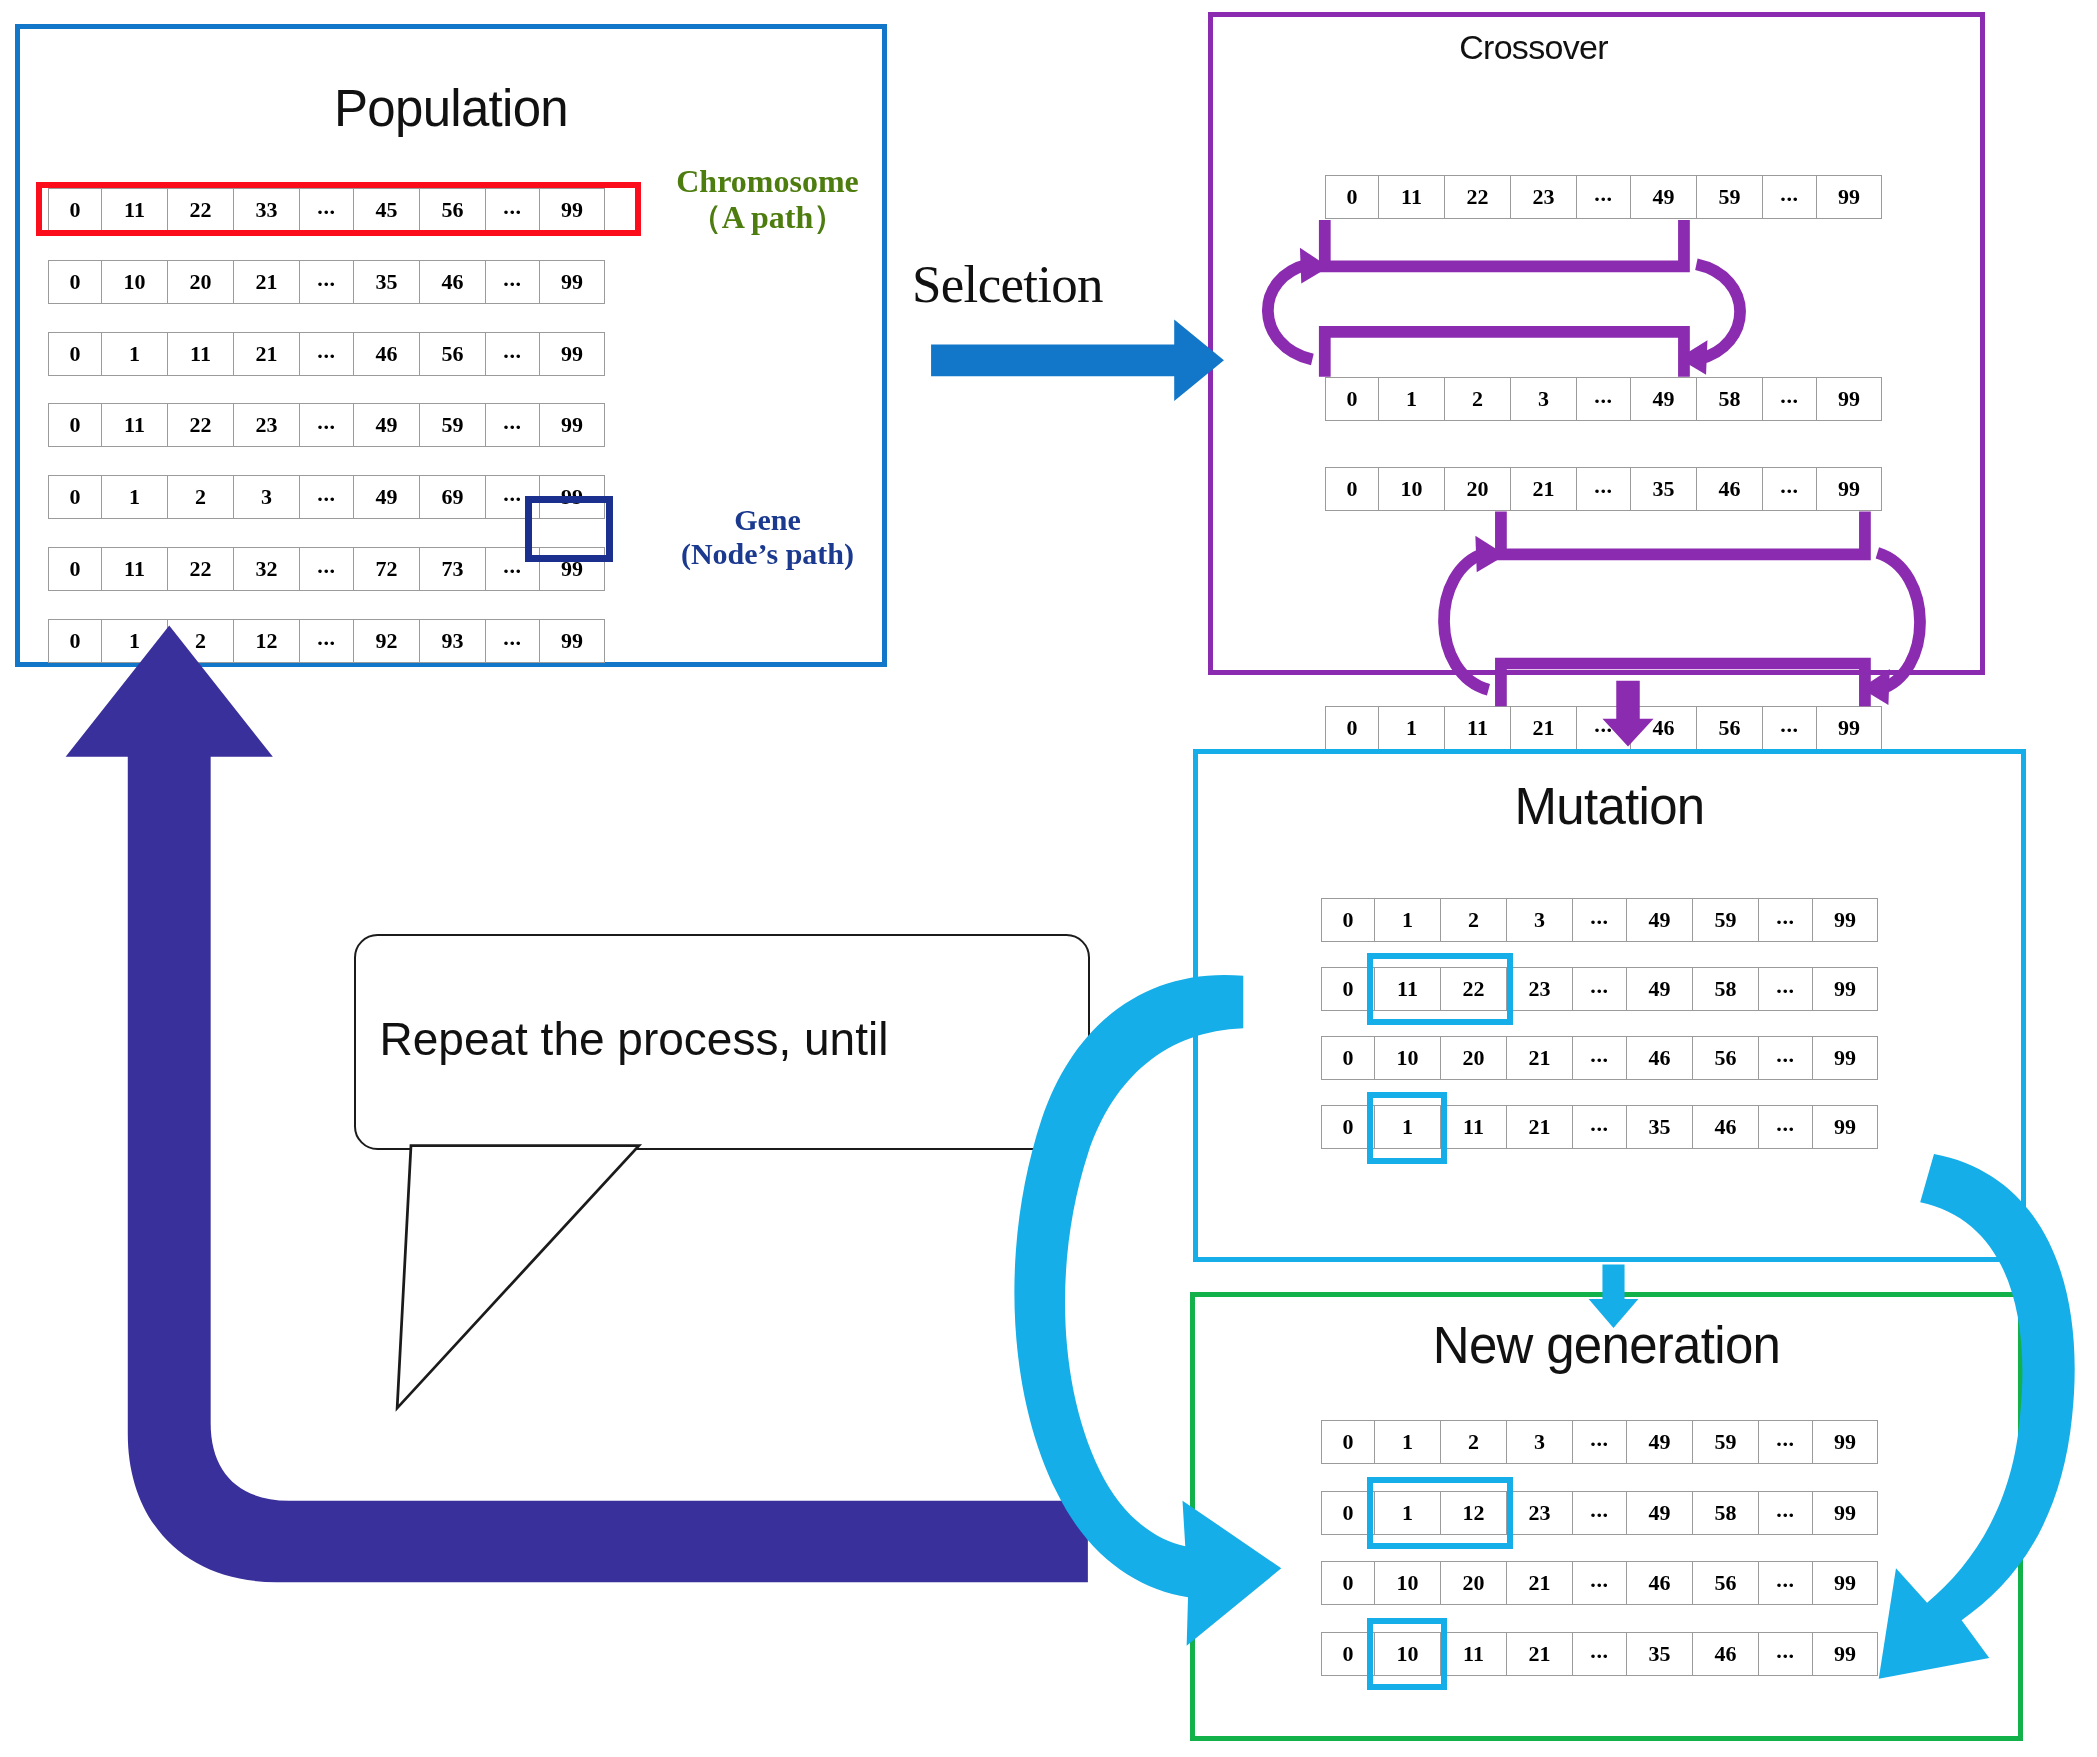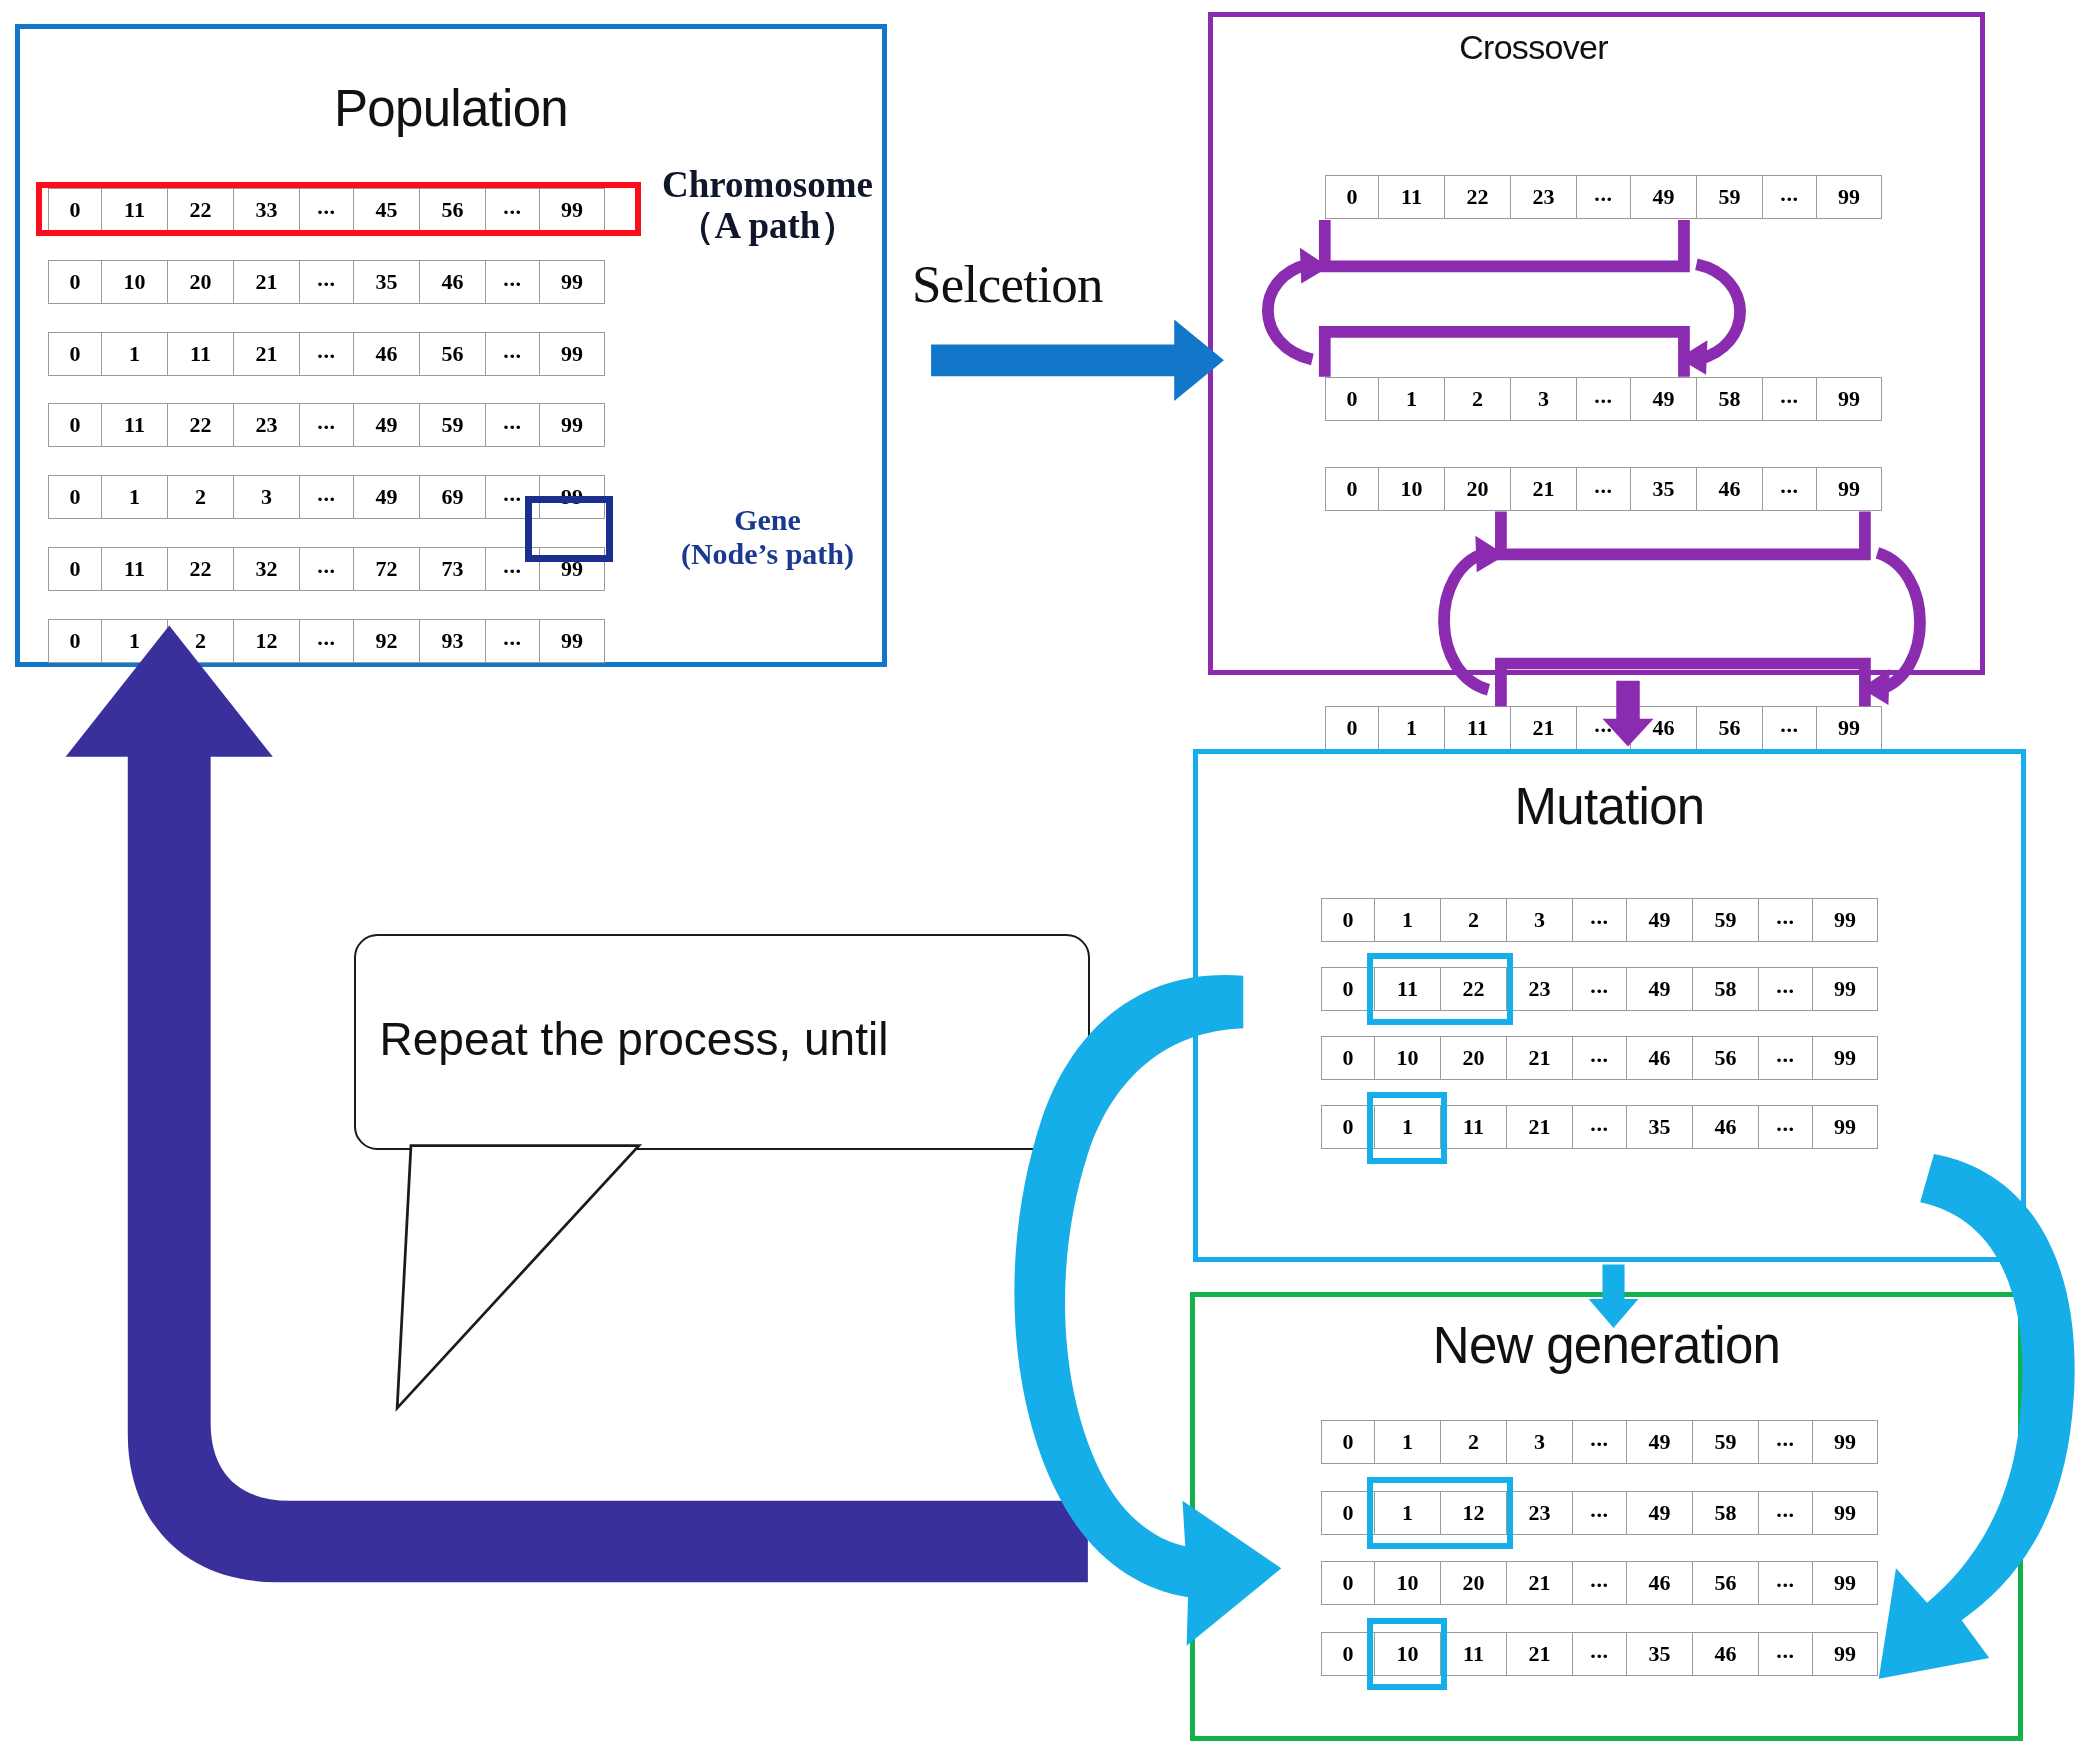--- a/index.html
+++ b/index.html
@@ -121,21 +121,21 @@
       <div class="cell" style="width: 66px; height: 44px; font-size: 22px;">93</div>
       <div class="cell dots" style="width: 54px; height: 44px; font-size: 22px;">...</div>
       <div class="cell" style="width: 66px; height: 44px; font-size: 22px;">99</div>
     </div>
   </div>
 
 <div class="hl" style="left:36px;top:182px;width:605px;height:54px;border:6.2px solid #fc0d1b;"></div>
 
 <div class="hl" style="left:525px;top:496px;width:88px;height:66px;border:7px solid #1b2f8f;"></div>
 
-<div class="side-label" style="left:643px;top:164px;width:249px;font-size:37px;color:#0f172a;">
+<div class="side-label" style="left:643px;top:164px;width:249px;font-size:32px;color:#4d7c0f;">
   <span>Chromosome</span><br>
   <span>（A path）</span>
 </div>
 
 <div class="side-label" style="left:636px;top:503px;width:263px;font-size:30px;color:#1b3a8f;">
   <span>Gene</span><br>
   <span>(Node’s path)</span>
 </div>
 
 <div class="panel-title" style="left:912px;top:254px;width:325px;font-size:53px;text-align:left;font-family:Liberation Serif, serif;">Selcetion</div>

